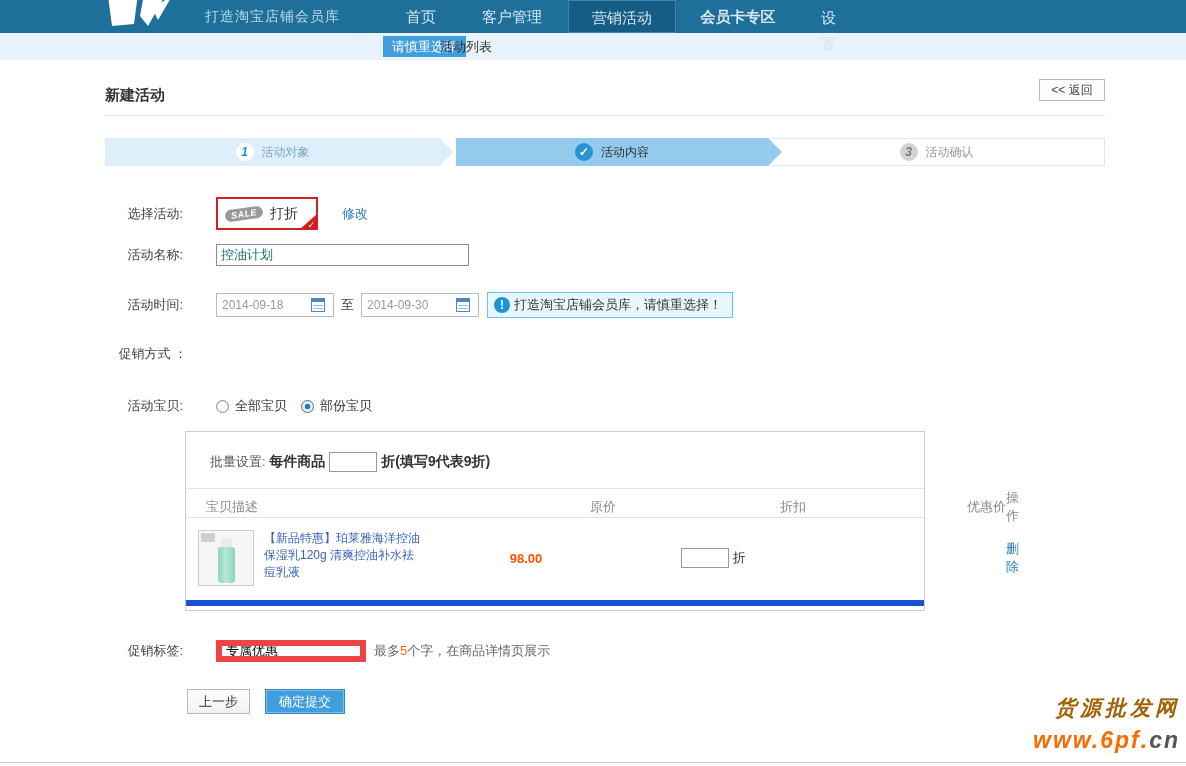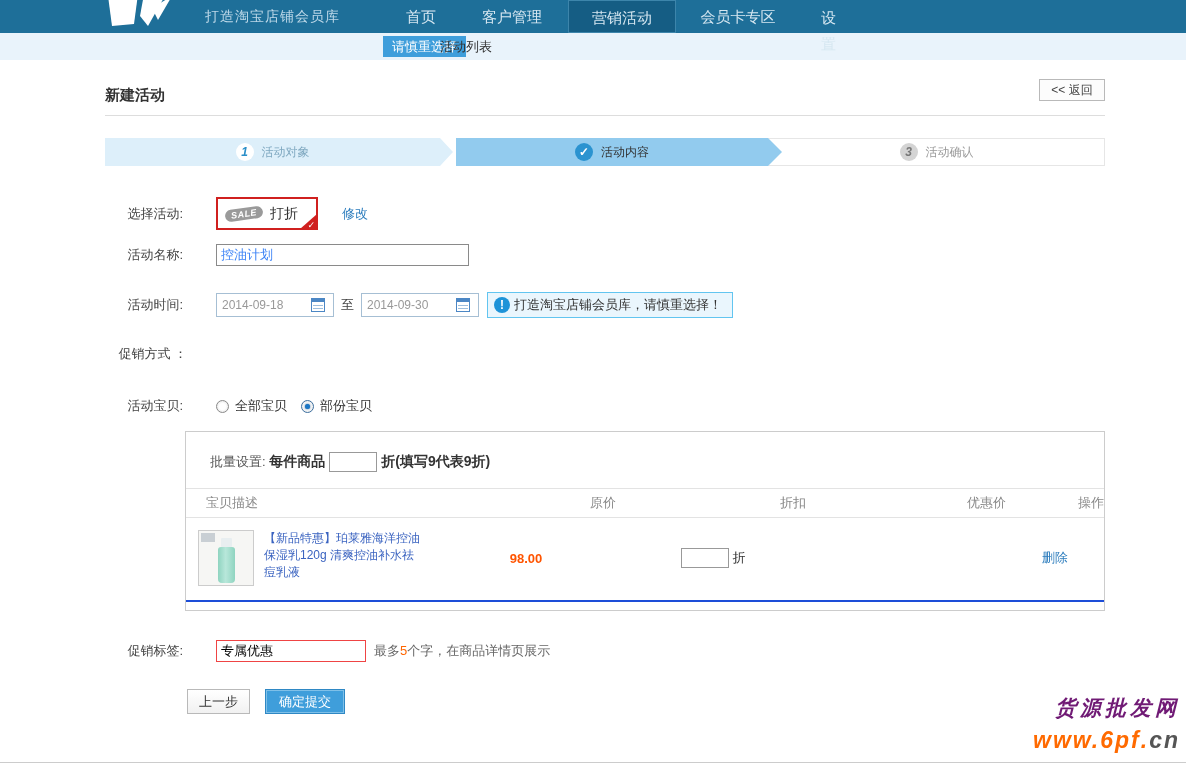--- a/index.html
+++ b/index.html
@@ -8,21 +8,21 @@
 
   
   .topbar { position:relative; height:33px; background:#1e6f99; z-index:10; }
   .logo-mark { position:absolute; left:100px; top:-6px; width:86px; height:40px; }
   .logo-text { position:absolute; left:205px; top:8px; color:#bdd8e8; font-size:14px; letter-spacing:1px; }
   .topnav-item { position:absolute; top:0; height:33px; line-height:33px; color:#d6e7f1; font-size:15px; text-align:center; cursor:pointer; }
   .topnav-item.active { background:#155d84; border:1px solid #3d85ab; }
   .nav-home { left:392px; width:58px; }
   .nav-crm  { left:472px; width:80px; }
   .nav-mkt  { left:568px; width:108px; }
-  .nav-card { left:692px; width:92px; }
+  .nav-card { left:692px; width:92px;font-weight:bold; }
   .nav-set  { left:820px; width:17px; line-height:26px; word-break:break-all; white-space:normal; height:auto; top:5px; z-index:12; }
 
   
   .subbar { position:relative; height:27px; background:#e9f3fb; }
   .subtab { position:absolute; top:3px; height:21px; line-height:21px; padding:0 9px; font-size:13px; color:#333; cursor:pointer; }
   .subtab.active { background:#3f9edb; color:#fff; }
   .subtab-create { left:383px; }
   .subtab-list { left:431px; }
 
   
@@ -52,77 +52,77 @@
 
   .row-type { margin-top:31px; }
   .sale-box { position:relative; width:102px; height:33px; border:2px solid #d0201f; background:#fff; display:flex; align-items:center; padding-left:7px; gap:7px; cursor:pointer; }
   .sale-tag { background:#9a9a9a; color:#fff; font-size:9px; font-weight:bold; font-style:italic; padding:1px 6px; border-radius:7px; transform:rotate(-8deg); letter-spacing:0.5px; }
   .sale-text { font-size:14px; color:#333; }
   .sale-corner { position:absolute; right:-1px; bottom:-1px; width:17px; height:15px; background:#d0201f; clip-path:polygon(100% 0, 100% 100%, 0 100%); color:#fff; font-size:9px; text-align:right; line-height:22px; padding-right:2px; }
   a.blue-link { color:#2b7cbd; text-decoration:none; font-size:13px; cursor:pointer; }
   .modify { margin-left:24px; }
 
   .row-name { margin-top:14px; }
-  .name-input { width:253px; height:22px; border:1px solid #8a8a8a; font-size:13px; padding:1px 4px; color:#3b82f6; font-family:inherit; }
+  .name-input { width:253px; height:22px; border:1px solid #8a8a8a; font-size:13px; padding:1px 4px; color:#0f766e; font-family:inherit; }
 
   .row-time { margin-top:26px; }
   .date-wrap { position:relative; width:118px; height:24px; border:1px solid #a6bfd4; background:#fff; display:flex; align-items:center; }
   .date-input { border:none; outline:none; width:92px; padding-left:5px; color:#999; font-size:12px; font-family:inherit; background:transparent; }
   .cal-icon { width:14px; height:14px; border:1px solid #4c87c5; background:#fff; margin-left:2px; cursor:pointer;
               background-image:linear-gradient(#4c87c5 0 0),linear-gradient(#9dbede 0 0),linear-gradient(#9dbede 0 0);
               background-size:12px 3px,10px 1px,10px 1px; background-position:0 0,1px 6px,1px 9px; background-repeat:no-repeat; }
   .zhi { margin:0 7px; color:#444; font-size:13px; }
   .warn-box { margin-left:8px; height:26px; display:flex; align-items:center; gap:4px; background:#eaf6fd; border:1px solid #62c5f0; padding:0 10px 0 6px; }
   .warn-icon { width:16px; height:16px; border-radius:50%; background:#1e93d8; color:#fff; text-align:center; line-height:16px; font-weight:bold; font-size:12px; flex:none; }
   .warn-text { font-size:13px; color:#333; }
 
   .row-items { margin-top:34px; }
   .radio { width:13px; height:13px; border-radius:50%; border:1px solid #8a8a8a; background:radial-gradient(#fff 40%, #ddd); display:inline-block; position:relative; cursor:pointer; }
   .radio.checked { border-color:#3b6e9e; }
   .radio.checked::after { content:""; position:absolute; left:3px; top:3px; width:5px; height:5px; border-radius:50%; background:#1a76c6; box-shadow:0 0 2px #0d4f8a; }
   .radio-lbl { margin:0 14px 0 6px; font-size:13px; color:#333; }
 
   .row-method { margin-top:27px; align-items:flex-start; }
 
-  .promo-box { margin-left:80px; margin-top:16px; width:920px; height:180px; border:1px solid #ccc; }
+  .promo-box { margin-left:80px; margin-top:16px; width:740px; height:180px; border:1px solid #ccc; }
   .batch-line { padding:20px 0 0 24px; display:flex; align-items:center; color:#555; font-size:13px; }
   .batch-bold { font-weight:bold; color:#333; font-size:14px; }
   .small-input { width:48px; height:20px; border:1px solid #999; margin:0 4px; font-family:inherit; font-size:13px; padding:0 3px; }
   .ptable-head { display:grid; grid-template-columns:250px 180px 190px 200px 1fr; margin-top:16px; height:30px; align-items:center; border-top:1px solid #e3e3e3; border-bottom:1px solid #e3e3e3; color:#888; font-size:13px; }
   .ptable-head span:first-child { padding-left:20px; }
   .ptable-head span { text-align:right; }
   .ptable-head span:first-child { text-align:left; }
-  .prow { display:grid; grid-template-columns:250px 180px 190px 200px 1fr; padding:12px 0 14px; border-bottom:2px solid #1d4ed8; align-items:center; }
+  .prow { display:grid; grid-template-columns:250px 180px 190px 200px 1fr; padding:12px 0 14px; border-bottom:6px solid #1d4ed8; align-items:center; }
   .prod-cell { display:flex; gap:10px; padding-left:12px; align-items:flex-start; }
   .thumb { width:56px; height:56px; border:1px solid #ccc; background:#f6f6f4; position:relative; flex:none; }
   .bottle { position:absolute; left:19px; top:16px; width:17px; height:36px; background:linear-gradient(90deg,#8fd4c0,#b8e7da 45%,#8fd4c0); border-radius:3px 3px 4px 4px; }
   .bottle::before { content:""; position:absolute; left:3px; top:-9px; width:11px; height:9px; background:#e8eef0; border-radius:1px; }
   .thumb-label { position:absolute; left:2px; top:2px; width:14px; height:9px; background:#c9cfd4; }
   .prod-title { width:162px; color:#3a63c0; font-size:12px; line-height:17px; cursor:pointer; }
   .price-cell { text-align:center; color:#ff5400; font-weight:bold; font-size:13px; }
   .disc-cell { display:flex; align-items:center; justify-content:center; font-size:13px; color:#333; }
   .op-cell { text-align:center; }
 
   .row-tag { margin-top:29px; }
-  .tag-input { width:150px; height:22px; border:1px solid #ef4444; font-size:13px; padding:1px 4px; font-family:Liberation Mono, monospace; }
+  .tag-input { width:150px; height:22px; border:6px solid #ef4444; font-size:13px; padding:1px 4px; font-family:Liberation Mono, monospace; }
   .tag-hint { margin-left:8px; color:#666; font-size:13px; }
   .hint-num { color:#ff6600; }
 
   .coupon-box { margin-left:82px; margin-top:28px; width:521px; height:36px; background:#fdf8ed; border:1px solid #efd9ae; display:flex; align-items:center; padding-left:14px; gap:7px; }
   .checkbox { width:13px; height:13px; border:1px solid #8a8a8a; background:linear-gradient(#eee,#fff); cursor:pointer; flex:none; }
   .coupon-lbl { font-size:13px; color:#333; outline:1px dotted #555; cursor:pointer; }
 
   .btn-row { margin-top:27px; margin-left:82px; display:flex; gap:15px; }
   .btn-prev { width:63px; height:25px; background:linear-gradient(#fff,#f1f1f1); border:1px solid #b9b9b9; font-size:13px; color:#333; cursor:pointer; font-family:inherit; }
   .btn-submit { width:80px; height:25px; background:#3f9edb; border:1px solid #2f88c4; box-shadow:0 0 0 1px #7fc0e8 inset; color:#fff; font-size:13px; cursor:pointer; font-family:inherit; }
 
   .bottom-line { position:absolute; left:0; top:762px; width:1186px; border-top:1px solid #ccc; }
 
   .watermark { position:absolute; right:6px; top:692px; text-align:right; font-style:italic; font-weight:bold; line-height:32px; pointer-events:none; }
-  .wm1 { color:#701a75; font-size:21px; letter-spacing:4px; }
+  .wm1 { color:#a16207; font-size:21px; letter-spacing:4px; }
   .wm2 { font-size:23px; letter-spacing:2px; }
   .wm2 .o { color:#ff6a00; } .wm2 .g { color:#555; }
 </style>
 </head>
 <body>
 
 <div class="topbar">
   <svg class="logo-mark" viewBox="0 0 86 40">
     <polygon points="8,2 38,0 34,30 12,32" fill="#ffffff"></polygon>
     <polygon points="44,0 66,0 48,32 40,22" fill="#ffffff"></polygon>

